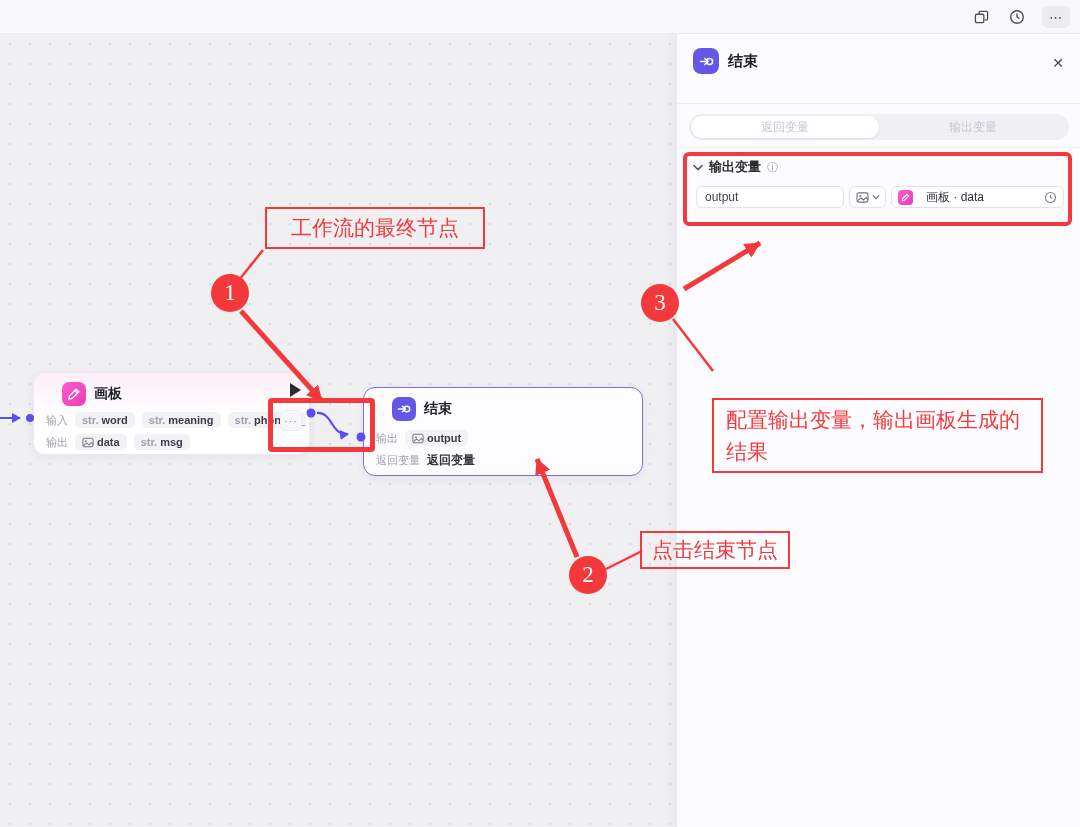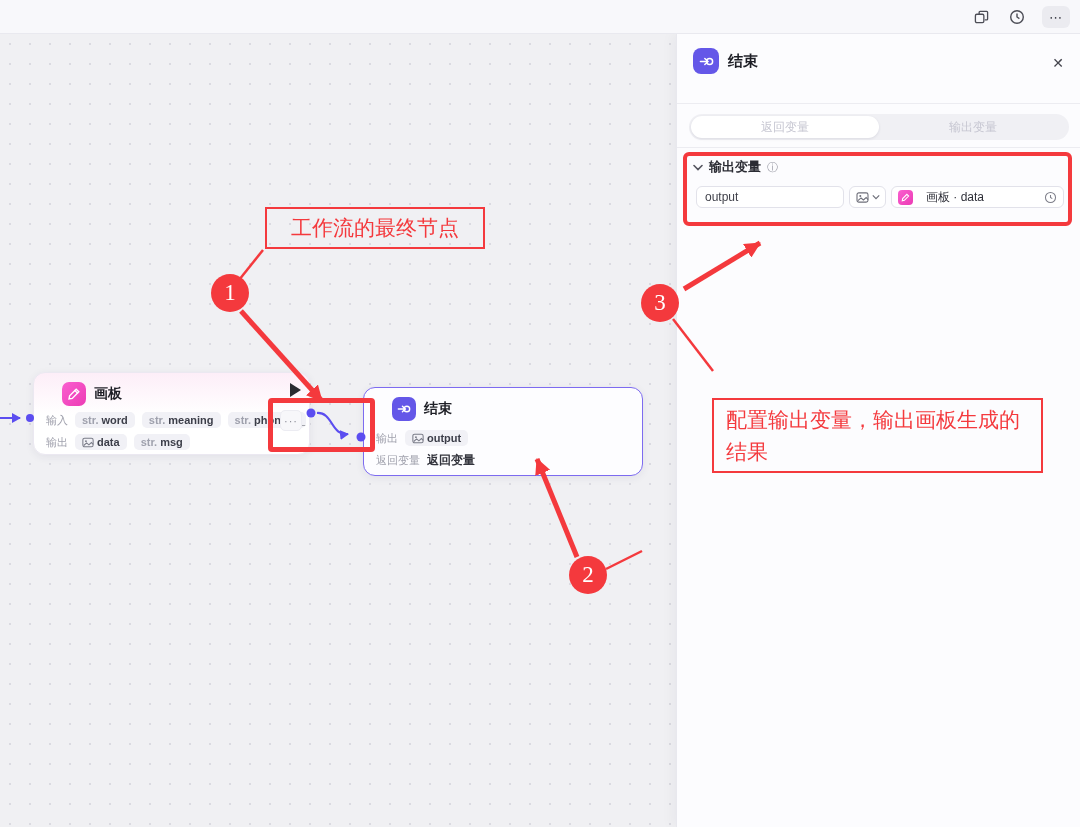--- a/index.html
+++ b/index.html
@@ -243,19 +243,20 @@
 
     <line x1="241" y1="311" x2="322" y2="401" stroke="#f4393d" stroke-width="5" marker-end="url(#redhead)"></line>
     <line x1="577" y1="557" x2="537" y2="459" stroke="#f4393d" stroke-width="5" marker-end="url(#redhead)"></line>
     <line x1="684" y1="289" x2="760" y2="243" stroke="#f4393d" stroke-width="5" marker-end="url(#redhead)"></line>
   </svg>
 
   <div class="red-rect" style="left:268px; top:398px; width:107px; height:54px;"></div>
   <div class="red-rect" style="left:683px; top:152px; width:389px; height:74px; border-width:4px; border-radius:6px;"></div>
 
   <div class="red-box" style="left:265px; top:207px; width:220px; height:42px;">工作流的最终节点</div>
+  <div class="red-box" style="left:640px; top:531px; width:150px; height:38px;">点击结束节点</div>
   <div class="red-box" style="left:712px; top:370px; width:331px; height:75px; padding:4px 12px; line-height:32px; justify-content:flex-start; text-align:left;margin-top:28px;">配置输出变量，输出画板生成的结果</div>
 
   <div class="red-circle" style="left:211px; top:274px;">1</div>
   <div class="red-circle" style="left:569px; top:556px;">2</div>
   <div class="red-circle" style="left:641px; top:284px;">3</div>
 
 </div>
 
 </body></html>

